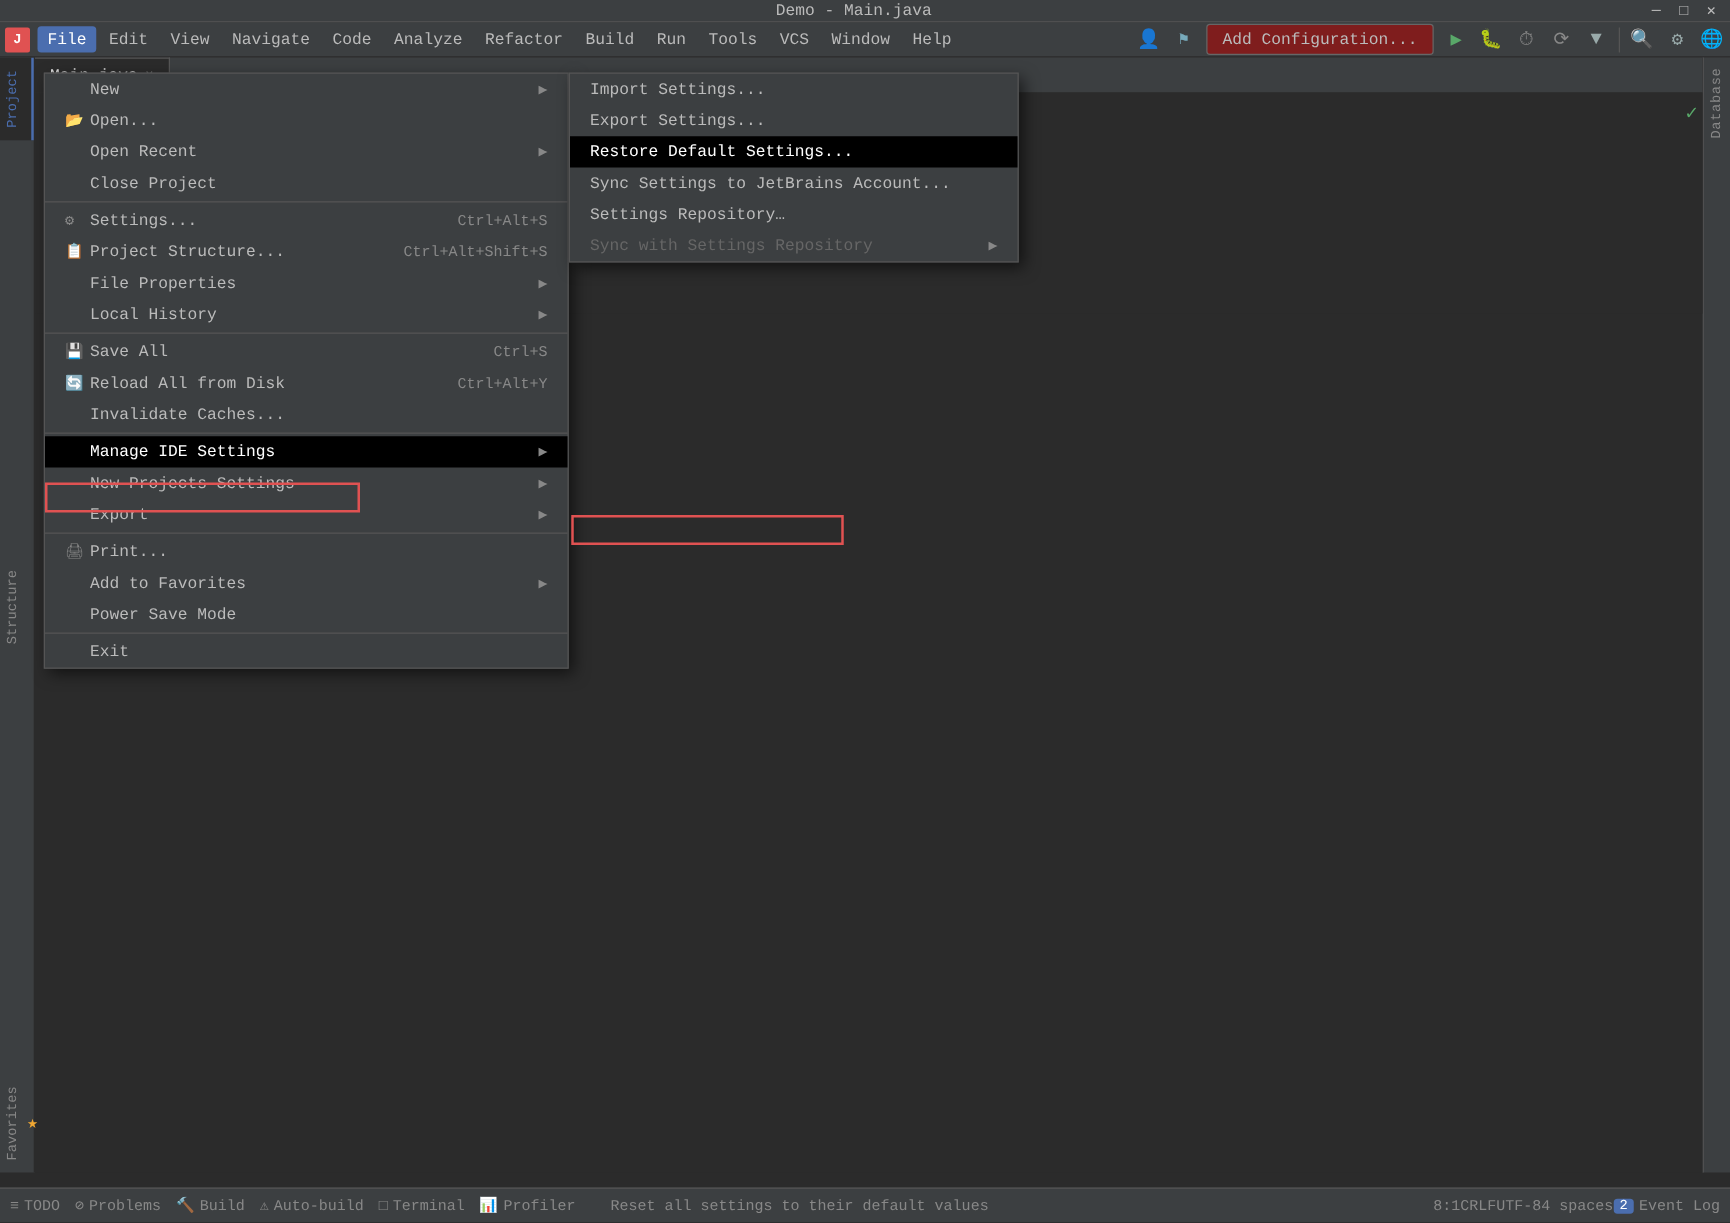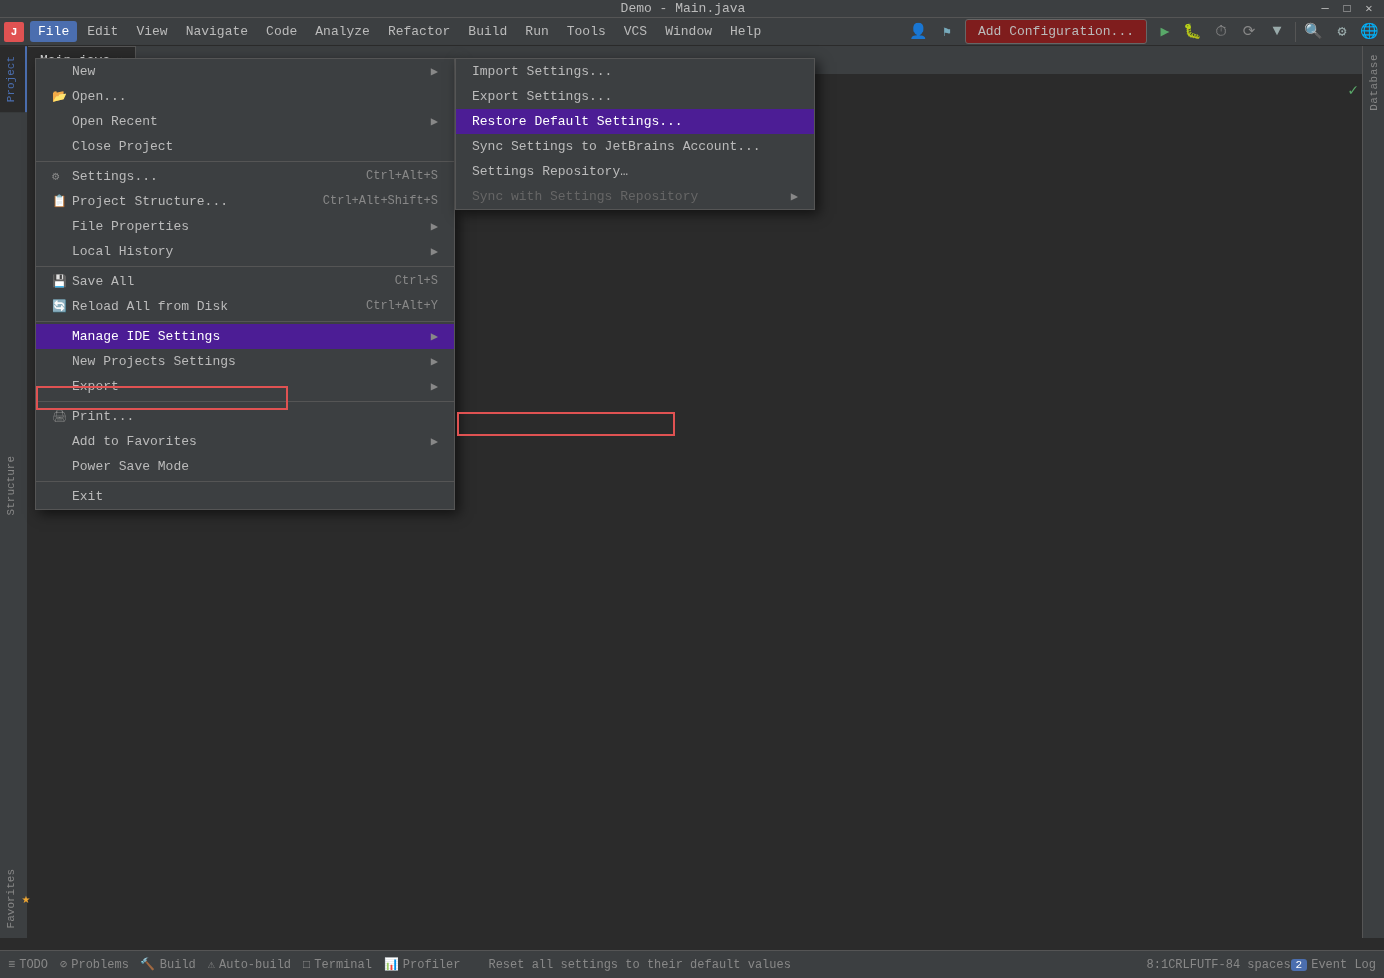--- a/index.html
+++ b/index.html
@@ -207,29 +207,29 @@
       left: 35px;
       width: 420px;
       background: #3c3f41;
       border: 1px solid #555;
       box-shadow: 4px 4px 12px rgba(0,0,0,0.6);
       z-index: 100;
     }
     .dropdown-item {
       padding: 5px 16px;
       display: flex;
-      align-items: flex-start;
+      align-items: center;
       justify-content: space-between;
       cursor: pointer;
       color: #bbb;
       font-size: 13px;
       white-space: nowrap;
     }
     .dropdown-item.highlighted {
-      background: #4c1d95;
+      background: #000000;
       color: #fff;
     }
     .dropdown-item.disabled {
       color: #666;
       cursor: default;
     }
     .dropdown-item .shortcut {
       color: #888;
       font-size: 12px;
       margin-left: 30px;
@@ -415,20 +415,23 @@
   </div>
   <div class="dropdown-separator"></div>
   <div class="dropdown-item">
     <span><span class="icon-left">💾</span>Save All</span>
     <span class="shortcut">Ctrl+S</span>
   </div>
   <div class="dropdown-item">
     <span><span class="icon-left">🔄</span>Reload All from Disk</span>
     <span class="shortcut">Ctrl+Alt+Y</span>
   </div>
+  <div class="dropdown-item">
+    <span><span class="icon-left"></span>Invalidate Caches...</span>
+  </div>
   <div class="dropdown-separator"></div>
   <div class="dropdown-item highlighted">
     <span><span class="icon-left"></span>Manage IDE Settings</span>
     <span class="arrow">▶</span>
   </div>
   <div class="dropdown-item">
     <span><span class="icon-left"></span>New Projects Settings</span>
     <span class="arrow">▶</span>
   </div>
   <div class="dropdown-item">

